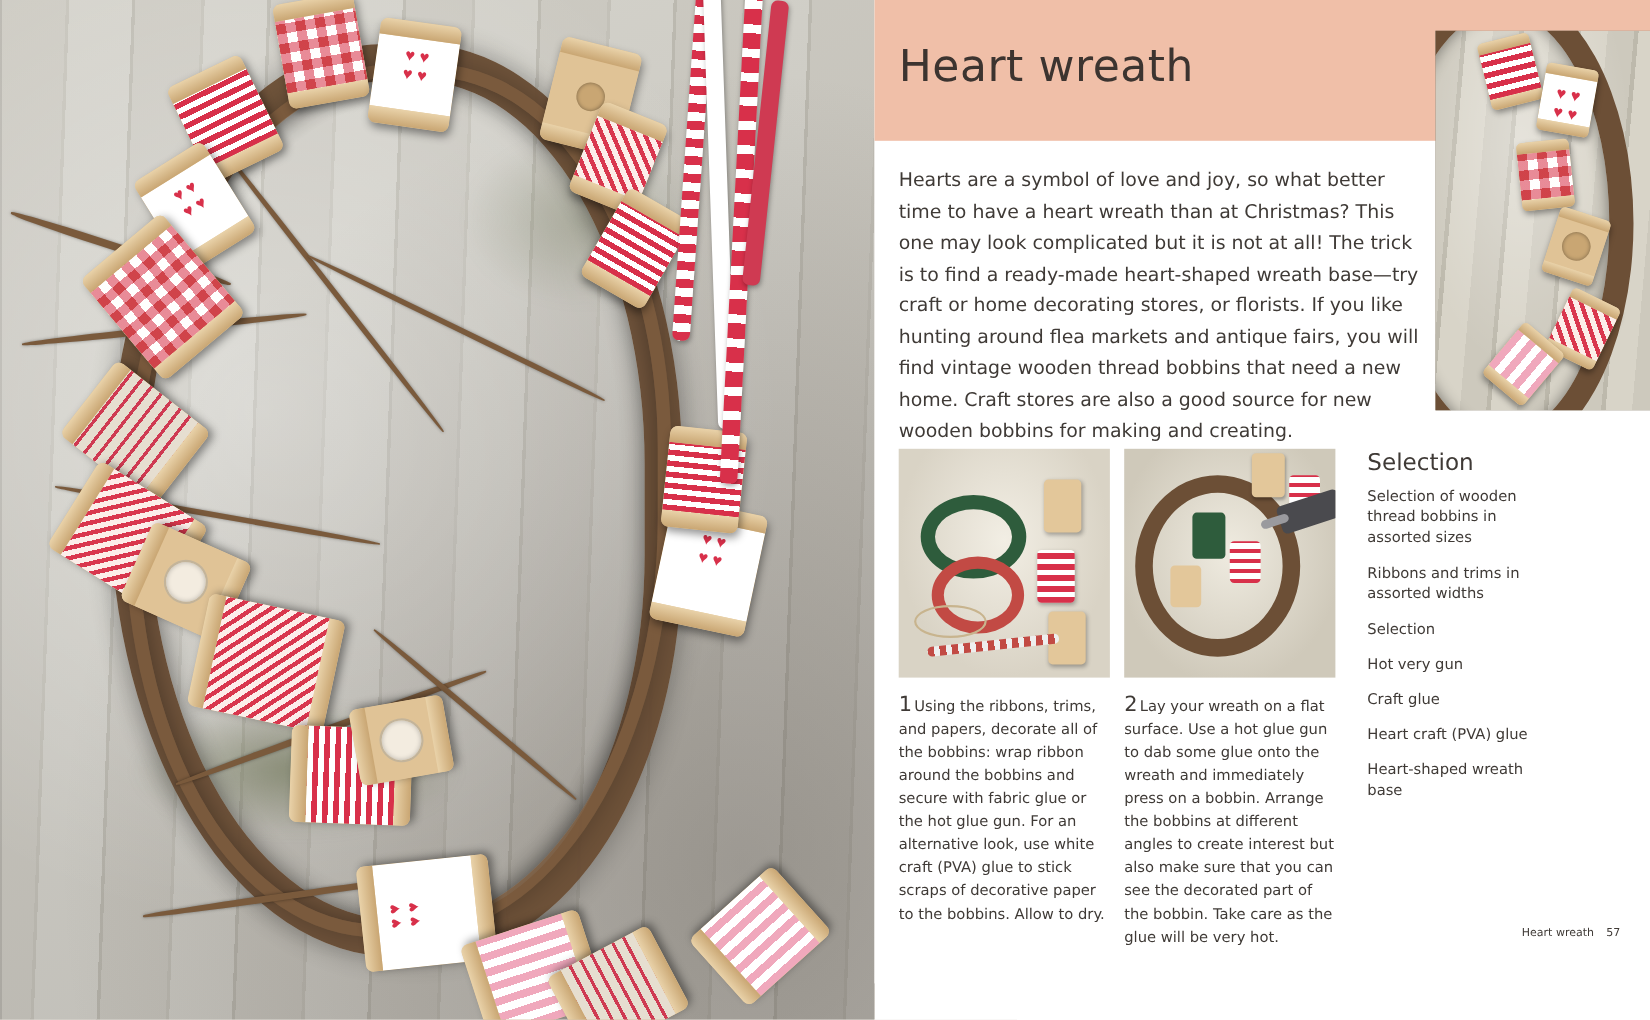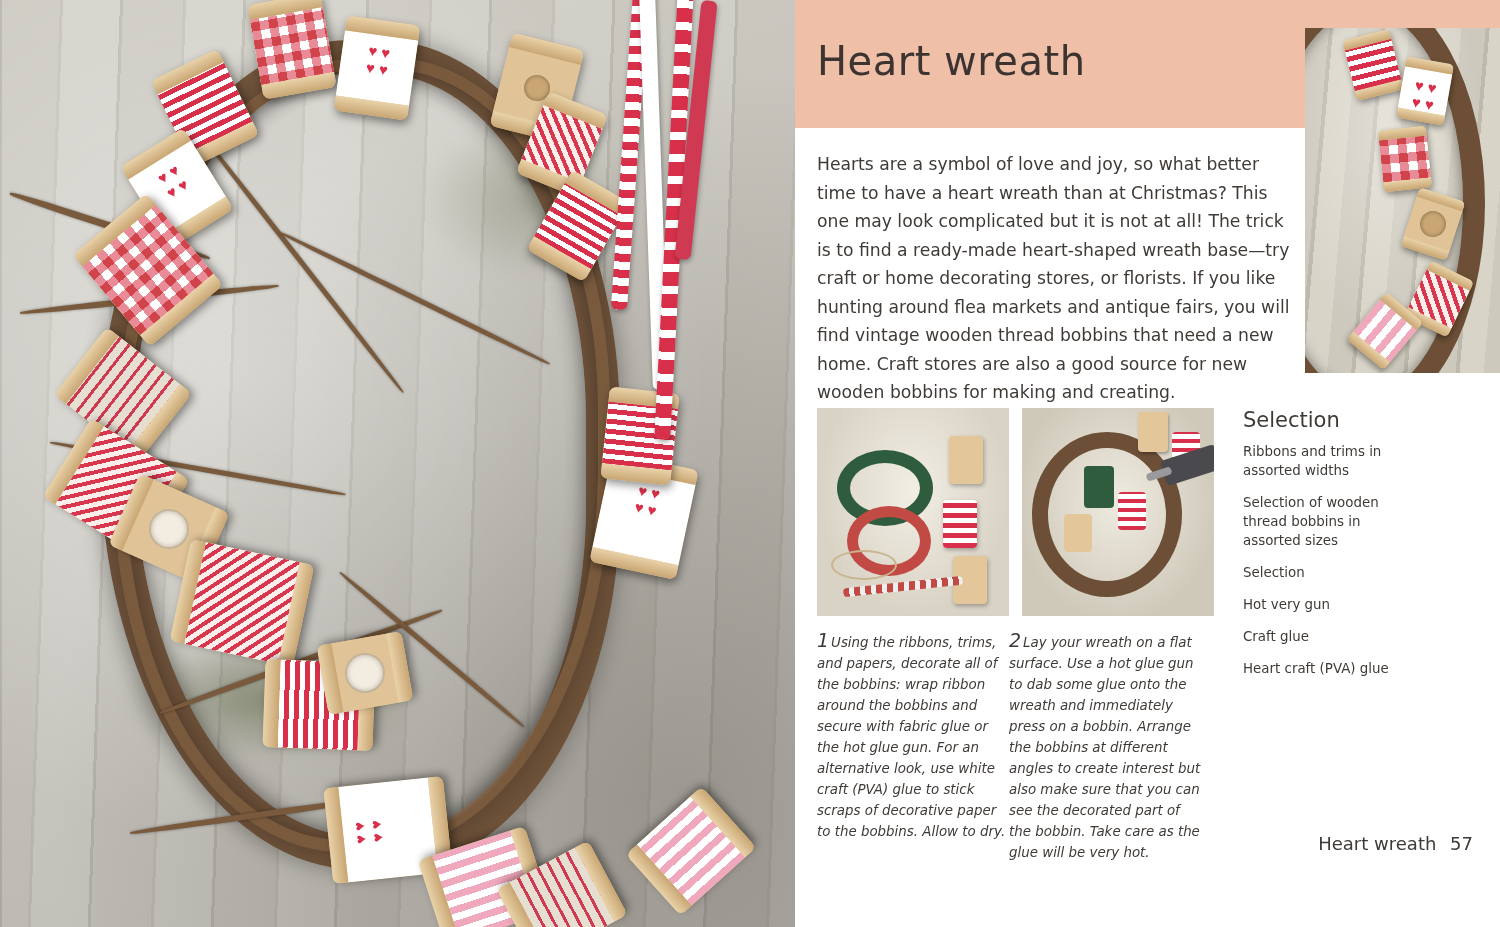--- a/index.html
+++ b/index.html
@@ -236,21 +236,21 @@
   .sp2 {
     background:
       radial-gradient(ellipse at 50% 45%, #efebe0, #cfc9ba 75%);
   }
   .sp-item { position: absolute; border-radius: 4px; }
 
   .steps {
     position: absolute;
     left: 22px; top: 630px;
     display: flex;
-    font-style: italic;
+    gap: 13px;
   }
   .step {
     width: 192px;
     font-family: "DejaVu Sans", sans-serif;
     font-size: 13.4px;
     line-height: 21px;
     color: #3f3a36;
   }
   .step .num {
     font-size: 19px;
@@ -274,21 +274,21 @@
   .materials li {
     list-style: none;
     font-size: 13.4px;
     line-height: 19px;
     margin-bottom: 13px;
   }
   .folio {
     position: absolute;
     right: 27px; bottom: 40px;
     font-family: "DejaVu Sans", sans-serif;
-    font-size: 18px;
+    font-size: 10px;
     color: #3f3a36;
   }
   .folio .pg { margin-left: 8px; }
 </style>
 </head>
 <body>
 
 <div class="page">
 
   <div class="left-page">
@@ -486,26 +486,27 @@
     </div>
 
     <div class="steps">
       <p class="step"><span class="num">1</span><span>Using the ribbons, trims, and papers, decorate all of the bobbins: wrap ribbon around the bobbins and secure with fabric glue or the hot glue gun. For an alternative look, use white craft (PVA) glue to stick scraps of decorative paper to the bobbins. Allow to dry.</span></p>
       <p class="step"><span class="num">2</span><span>Lay your wreath on a flat surface. Use a hot glue gun to dab some glue onto the wreath and immediately press on a bobbin. Arrange the bobbins at different angles to create interest but also make sure that you can see the decorated part of the bobbin. Take care as the glue will be very hot.</span></p>
     </div>
 
     <div class="materials">
       <h2>Selection</h2>
       <ul>
+        <li>Selection of wooden thread bobbins in assorted sizes</li>
         <li>Ribbons and trims in assorted widths</li>
-        <li>Selection of wooden thread bobbins in assorted sizes</li>
         <li>Selection</li>
         <li>Hot very gun</li>
         <li>Craft glue</li>
         <li>Heart craft (PVA) glue</li>
+        <li>Heart-shaped wreath base</li>
       </ul>
     </div>
 
     <div class="folio">
       <span>Heart wreath</span>
       <span class="pg">57</span>
     </div>
 
   </div>
 </div>

